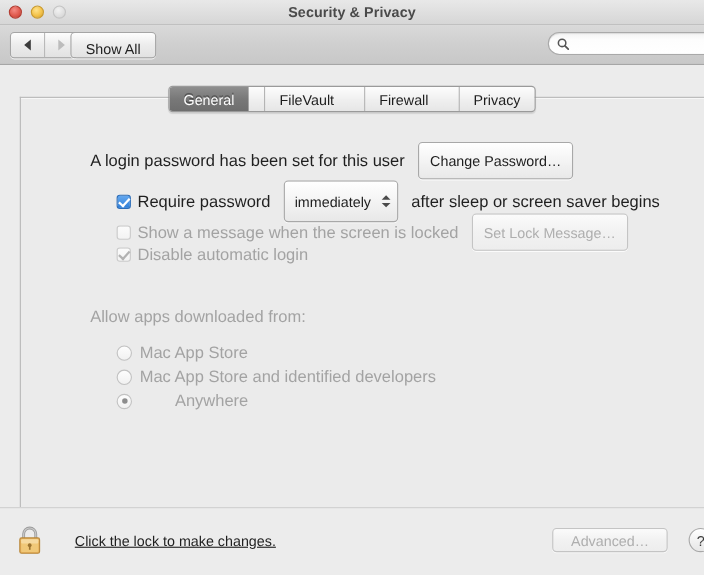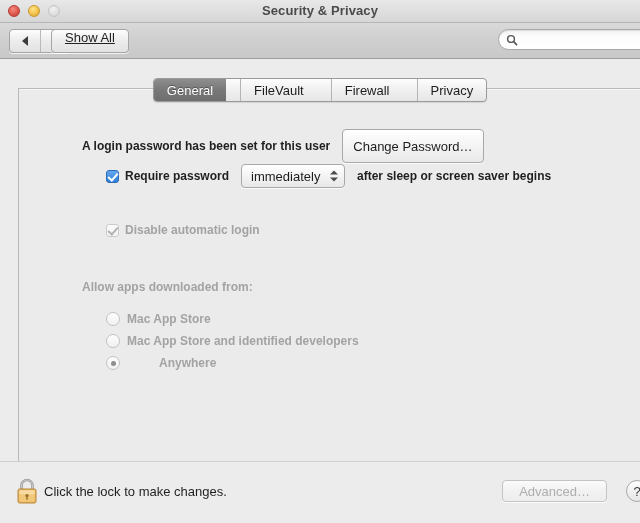--- a/index.html
+++ b/index.html
@@ -98,33 +98,32 @@
   .arrow-left, .arrow-right {
     width: 0; height: 0;
     border-top: 5px solid transparent;
     border-bottom: 5px solid transparent;
   }
   .arrow-left { border-right: 6px solid #3c3c3c; }
   .arrow-right { border-left: 6px solid #bcbcbc; }
 
   .showall {
     position: absolute;
-    left: 51px;
+    left: 64px;
     top: 6px;
     height: 22px;
     padding: 0 13px;
     display: flex;
-    align-items: flex-start;
+    align-items: flex-end;
     border: 1px solid #a5a5a5;
     border-radius: 4px;
     background: linear-gradient(to bottom, #fdfdfd 0%, #ececec 50%, #e2e2e2 100%);
     font-size: 13px;
     color: #232323;
     box-shadow: 0 1px 0 rgba(255,255,255,.75);
-    text-decoration: underline;
   }
 
   .searchfield {
     position: absolute;
     left: 498px;
     top: 6px;
     width: 200px;
     height: 21px;
     border: 1px solid #a9a9a9;
     border-radius: 11px;
@@ -201,21 +200,21 @@
     box-shadow: inset 0 1px 0 #f7f7f7;
   }
 
   .row {
     position: absolute;
     display: flex;
     align-items: center;
     white-space: nowrap;
   }
 
-  .label { font-size: 12px; color: #1f1f1f; font-weight: bold; }
+  .label { font-size: 15px; color: #1f1f1f; }
   .label.dim { color: #a3a3a3; }
 
   
   .pushbtn {
     height: 34px;
     padding: 0 10px;
     display: inline-flex;
     align-items: center;
     border: 1px solid #a8a8a8;
     border-radius: 4px;
@@ -256,21 +255,21 @@
     border-color: #cbcbcb;
     background: linear-gradient(to bottom, #fbfbfb 0%, #f3f3f3 100%);
   }
   .checkbox.disabled.checked {
     background: linear-gradient(to bottom, #fbfbfb 0%, #f3f3f3 100%);
   }
   .checkbox.disabled.checked::after { border-color: #b2b2b2; }
 
   
   .popup {
-    height: 24px;
+    height: 38px;
     min-width: 104px;
     padding: 0 22px 0 9px;
     display: inline-flex;
     align-items: center;
     position: relative;
     border: 1px solid #a8a8a8;
     border-radius: 4px;
     background: linear-gradient(to bottom, #ffffff 0%, #f4f4f4 48%, #e8e8e8 100%);
     font-size: 13px;
     color: #1d1d1d;
@@ -325,21 +324,21 @@
     border-top: 1px solid #d0d0d0;
   }
   .lock-row {
     position: absolute;
     left: 14px;
     top: 14px;
     display: flex;
     align-items: center;
   }
   .lock-icon { width: 26px; height: 30px; display: block; }
-  .lock-text { margin-left: 4px; font-size: 13px; color: #1f1f1f; }
+  .lock-text { margin-left: 28px; font-size: 13px; color: #1f1f1f; text-decoration: underline; }
 
   .advanced {
     position: absolute;
     right: 33px;
     top: 18px;
     height: 22px;
     padding: 0 16px;
   }
   .helpbtn {
     position: absolute;
@@ -426,20 +425,27 @@
       <span class="popup" style="margin-left:12px;">
         <span>immediately</span>
         <span class="steppers">
           <span class="chev-up"></span>
           <span class="chev-dn"></span>
         </span>
       </span>
       <span class="label" style="margin-left:12px;">after sleep or screen saver begins</span>
     </div>
 
+    <div class="row" style="left:87px; top:105px;">
+      <span class="checkbox disabled"></span>
+      <span class="label dim">Show a message when the screen is locked</span>
+      <span class="pushbtn disabled" style="margin-left:12px;">
+        <span>Set Lock Message…</span>
+      </span>
+    </div>
 
     <div class="row" style="left:87px; top:134px;">
       <span class="checkbox disabled checked"></span>
       <span class="label dim">Disable automatic login</span>
     </div>
 
     <div class="row" style="left:63px; top:191px;">
       <span class="label dim">Allow apps downloaded from:</span>
     </div>
 

